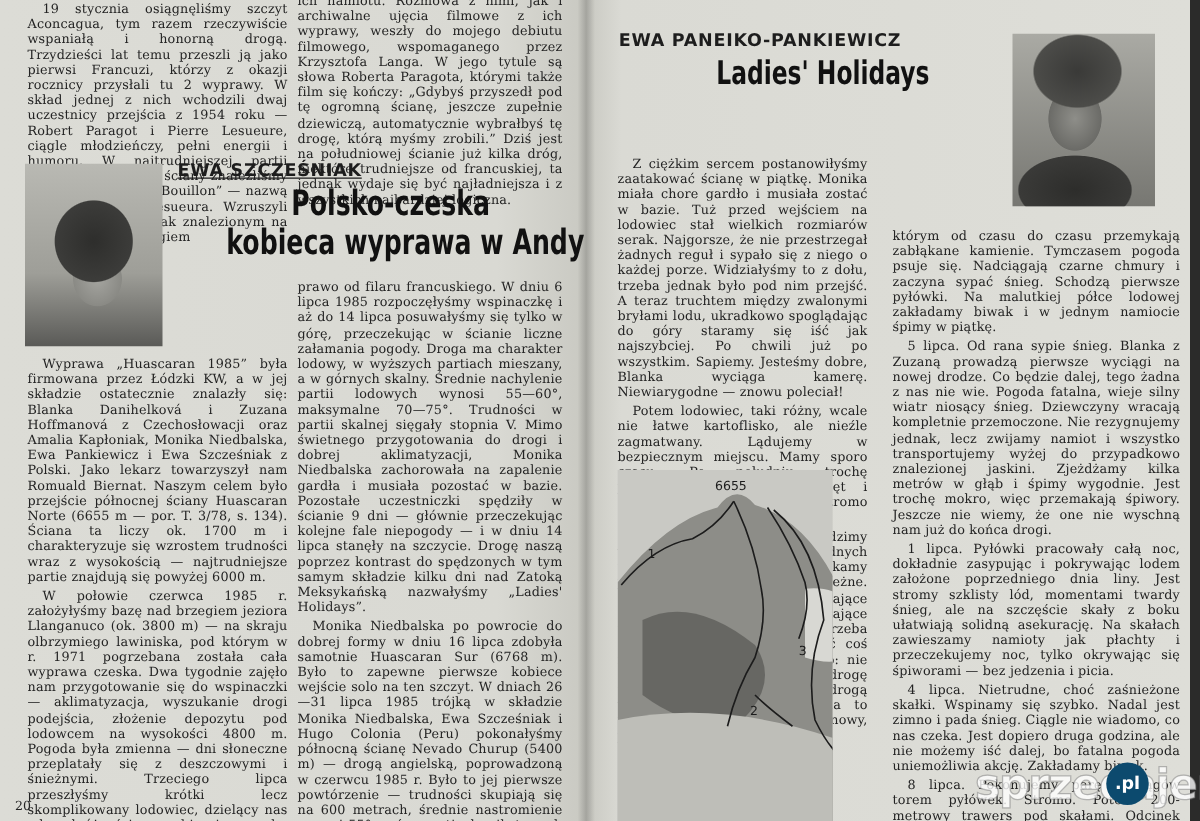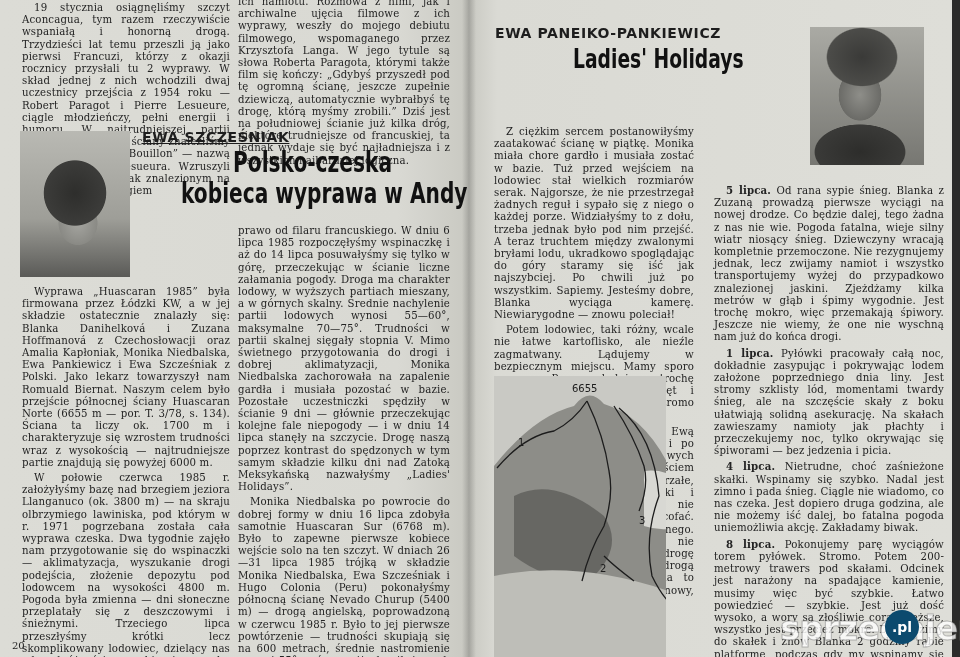--- a/index.html
+++ b/index.html
@@ -6,21 +6,21 @@
   body{width:960px;height:657px;overflow:hidden;background:#3a3a38;position:relative;font-family:"DejaVu Serif","Liberation Serif",serif;color:#232323;}
   .page{position:absolute;top:0;height:657px;overflow:hidden;}
   .page-left{left:0;width:468px;background:linear-gradient(90deg,#dcdcd6 0%,#d9d9d3 85%,#c9c9c2 100%);}
   .page-right{left:468px;width:484px;background:linear-gradient(90deg,#c8c8c1 0%,#dadad4 6%,#dedeD8 100%);}
   .edge-dark{position:absolute;left:952px;top:0;width:8px;height:657px;background:#2b2b2a;}
   .spine{position:absolute;left:462px;top:0;width:14px;height:657px;background:linear-gradient(90deg,rgba(0,0,0,0) 0%,rgba(0,0,0,.18) 50%,rgba(0,0,0,0) 100%);}
   .col{position:absolute;font-size:10.2px;line-height:12.2px;text-align:justify;letter-spacing:.15px;}
   .col p{margin:0;text-indent:12px;}
   .col p + p{margin-top:3px;}
   .col p.noind{text-indent:0;}
-  .b{font-weight:bold;}
+  .b{font-weight:normal;}
   .author{position:absolute;font-family:"DejaVu Sans","Liberation Sans",sans-serif;font-weight:bold;font-size:14px;letter-spacing:.6px;color:#1d1d1d;}
   .headline{position:absolute;font-family:"DejaVu Sans","Liberation Sans",sans-serif;font-weight:bold;color:#111;transform:scaleX(.72);transform-origin:left top;white-space:nowrap;}
   .photo{position:absolute;background:#8c8c86;overflow:hidden;}
   .portrait-left{left:20px;top:131px;width:110px;height:146px;background:radial-gradient(ellipse 44px 46px at 55px 62px,#2e2e2c 0%,#3c3c3a 70%,transparent 72%),radial-gradient(ellipse 32px 36px at 58px 92px,#a5a5a0 0%,#8a8a85 60%,transparent 62%),linear-gradient(180deg,#b9b9b3 0%,#9e9e98 60%,#5a5a57 100%);}
   .portrait-right{left:810px;top:27px;width:114px;height:138px;background:radial-gradient(ellipse 46px 38px at 52px 30px,#3a3a38 0%,#4c4c49 75%,transparent 78%),radial-gradient(ellipse 30px 36px at 50px 68px,#8e8e89 0%,#6b6b67 70%,transparent 72%),radial-gradient(ellipse 56px 34px at 50px 125px,#2d2d2b 0%,#3a3a38 80%,transparent 82%),linear-gradient(180deg,#aaaaa4,#777772);}
   .mountain{left:494px;top:376px;width:172px;height:281px;background:#cfcfca;}
   .mountain svg{position:absolute;left:0;top:0;}
   .caption{position:absolute;left:229px;top:609px;width:222px;font-size:8.2px;line-height:9.6px;text-align:justify;}
   .page-num{position:absolute;left:12px;top:640px;font-size:10px;font-weight:normal;}
   .watermark{position:absolute;left:780px;top:608px;font-family:"DejaVu Sans","Liberation Sans",sans-serif;font-size:34px;font-weight:bold;color:rgba(255,255,255,.78);letter-spacing:-1px;-webkit-text-stroke:1px rgba(120,120,120,.5);white-space:nowrap;}
@@ -62,20 +62,21 @@
   <div class="author" style="left:27px;top:25px;">EWA PANEIKO-PANKIEWICZ</div>
   <div class="headline" style="left:105px;top:44px;font-size:26px;">Ladies' Holidays</div>
 
   <div class="col" style="left:26px;top:88px;width:200px;margin-top:38px;">
     <p>Z ciężkim sercem postanowiłyśmy zaatakować ścianę w piątkę. Monika miała chore gardło i musiała zostać w bazie. Tuż przed wejściem na lodowiec stał wielkich rozmiarów serak. Najgorsze, że nie przestrzegał żadnych reguł i sypało się z niego o każdej porze. Widziałyśmy to z dołu, trzeba jednak było pod nim przejść. A teraz truchtem między zwalonymi bryłami lodu, ukradkowo spoglądając do góry staramy się iść jak najszybciej. Po chwili już po wszystkim. Sapiemy. Jesteśmy dobre, Blanka wyciąga kamerę. Niewiarygodne — znowu poleciał!</p>
     <p>Potem lodowiec, taki różny, wcale nie łatwe kartoflisko, ale nieźle zagmatwany. Lądujemy w bezpiecznym miejscu. Mamy sporo czasu. Po południu trochę poręczujemy, wynosimy sprzęt i żywność. Już na starcie jest stromo — dobrze się zaczyna!</p>
     <p><span class="b">4 lipca.</span> <span>We dwie z Ewą wchodzimy w filar francuski i po kilku trudnych mikstowych wyciągach utykamy przed wyjściem na pola śnieżne. Stare, zwietrzałe, przypominające gąbkę seraki i groźnie wyglądające nawisy nie puszczają dalej — trzeba się wycofać. Musimy wymyślić coś innego. Decyzja zapada szybko: nie schodzimy, lecz robimy nową drogę między filarem francuskim a drogą włoską. Na początku wygląda to trochę jak wylodzony stok lawinowy, po</span></p>
   </div>
 
   <div class="col" style="left:246px;top:184px;width:230px;">
+    <p class="noind">którym od czasu do czasu przemykają zabłąkane kamienie. Tymczasem pogoda psuje się. Nadciągają czarne chmury i zaczyna sypać śnieg. Schodzą pierwsze pyłówki. Na malutkiej półce lodowej zakładamy biwak i w jednym namiocie śpimy w piątkę.</p>
     <p><span class="b">5 lipca.</span> <span>Od rana sypie śnieg. Blanka z Zuzaną prowadzą pierwsze wyciągi na nowej drodze. Co będzie dalej, tego żadna z nas nie wie. Pogoda fatalna, wieje silny wiatr niosący śnieg. Dziewczyny wracają kompletnie przemoczone. Nie rezygnujemy jednak, lecz zwijamy namiot i wszystko transportujemy wyżej do przypadkowo znalezionej jaskini. Zjeżdżamy kilka metrów w głąb i śpimy wygodnie. Jest trochę mokro, więc przemakają śpiwory. Jeszcze nie wiemy, że one nie wyschną nam już do końca drogi.</span></p>
     <p><span class="b">1 lipca.</span> <span>Pyłówki pracowały całą noc, dokładnie zasypując i pokrywając lodem założone poprzedniego dnia liny. Jest stromy szklisty lód, momentami twardy śnieg, ale na szczęście skały z boku ułatwiają solidną asekurację. Na skałach zawieszamy namioty jak płachty i przeczekujemy noc, tylko okrywając się śpiworami — bez jedzenia i picia.</span></p>
     <p><span class="b">4 lipca.</span> <span>Nietrudne, choć zaśnieżone skałki. Wspinamy się szybko. Nadal jest zimno i pada śnieg. Ciągle nie wiadomo, co nas czeka. Jest dopiero druga godzina, ale nie możemy iść dalej, bo fatalna pogoda uniemożliwia akcję. Zakładamy biwak.</span></p>
     <p><span class="b">8 lipca.</span> <span>Pokonujemy parę wyciągów torem pyłówek. Stromo. Potem 200-metrowy trawers pod skałami. Odcinek jest narażony na spadające kamienie, musimy więc być szybkie. Łatwo powiedzieć — szybkie. Jest już dość wysoko, a wory są złośliwie coraz cięższe, wszystko jest przecież mokre. Dochodzimy do skałek i znów Blanka 2 godziny rąbie platformę, podczas gdy my wspinamy się śnieżno-lodowym żlebkiem. Pyłówki nie dają nam spokoju. Śnieg wciska się wszędzie. Z dołu dobiegają krzyki — to Mela z Zuzaną noszą wory na trawersie. Biegną ... do nas wiatr ... kamienie i Zuzana dostała w nogę, ale na szczęście może się poruszać sama. Nie jest dobrze. O wycofaniu nie ma ...</span></p>
   </div>
 </div>
 
 <div class="photo portrait-right"></div>
 
 <div class="photo mountain">

